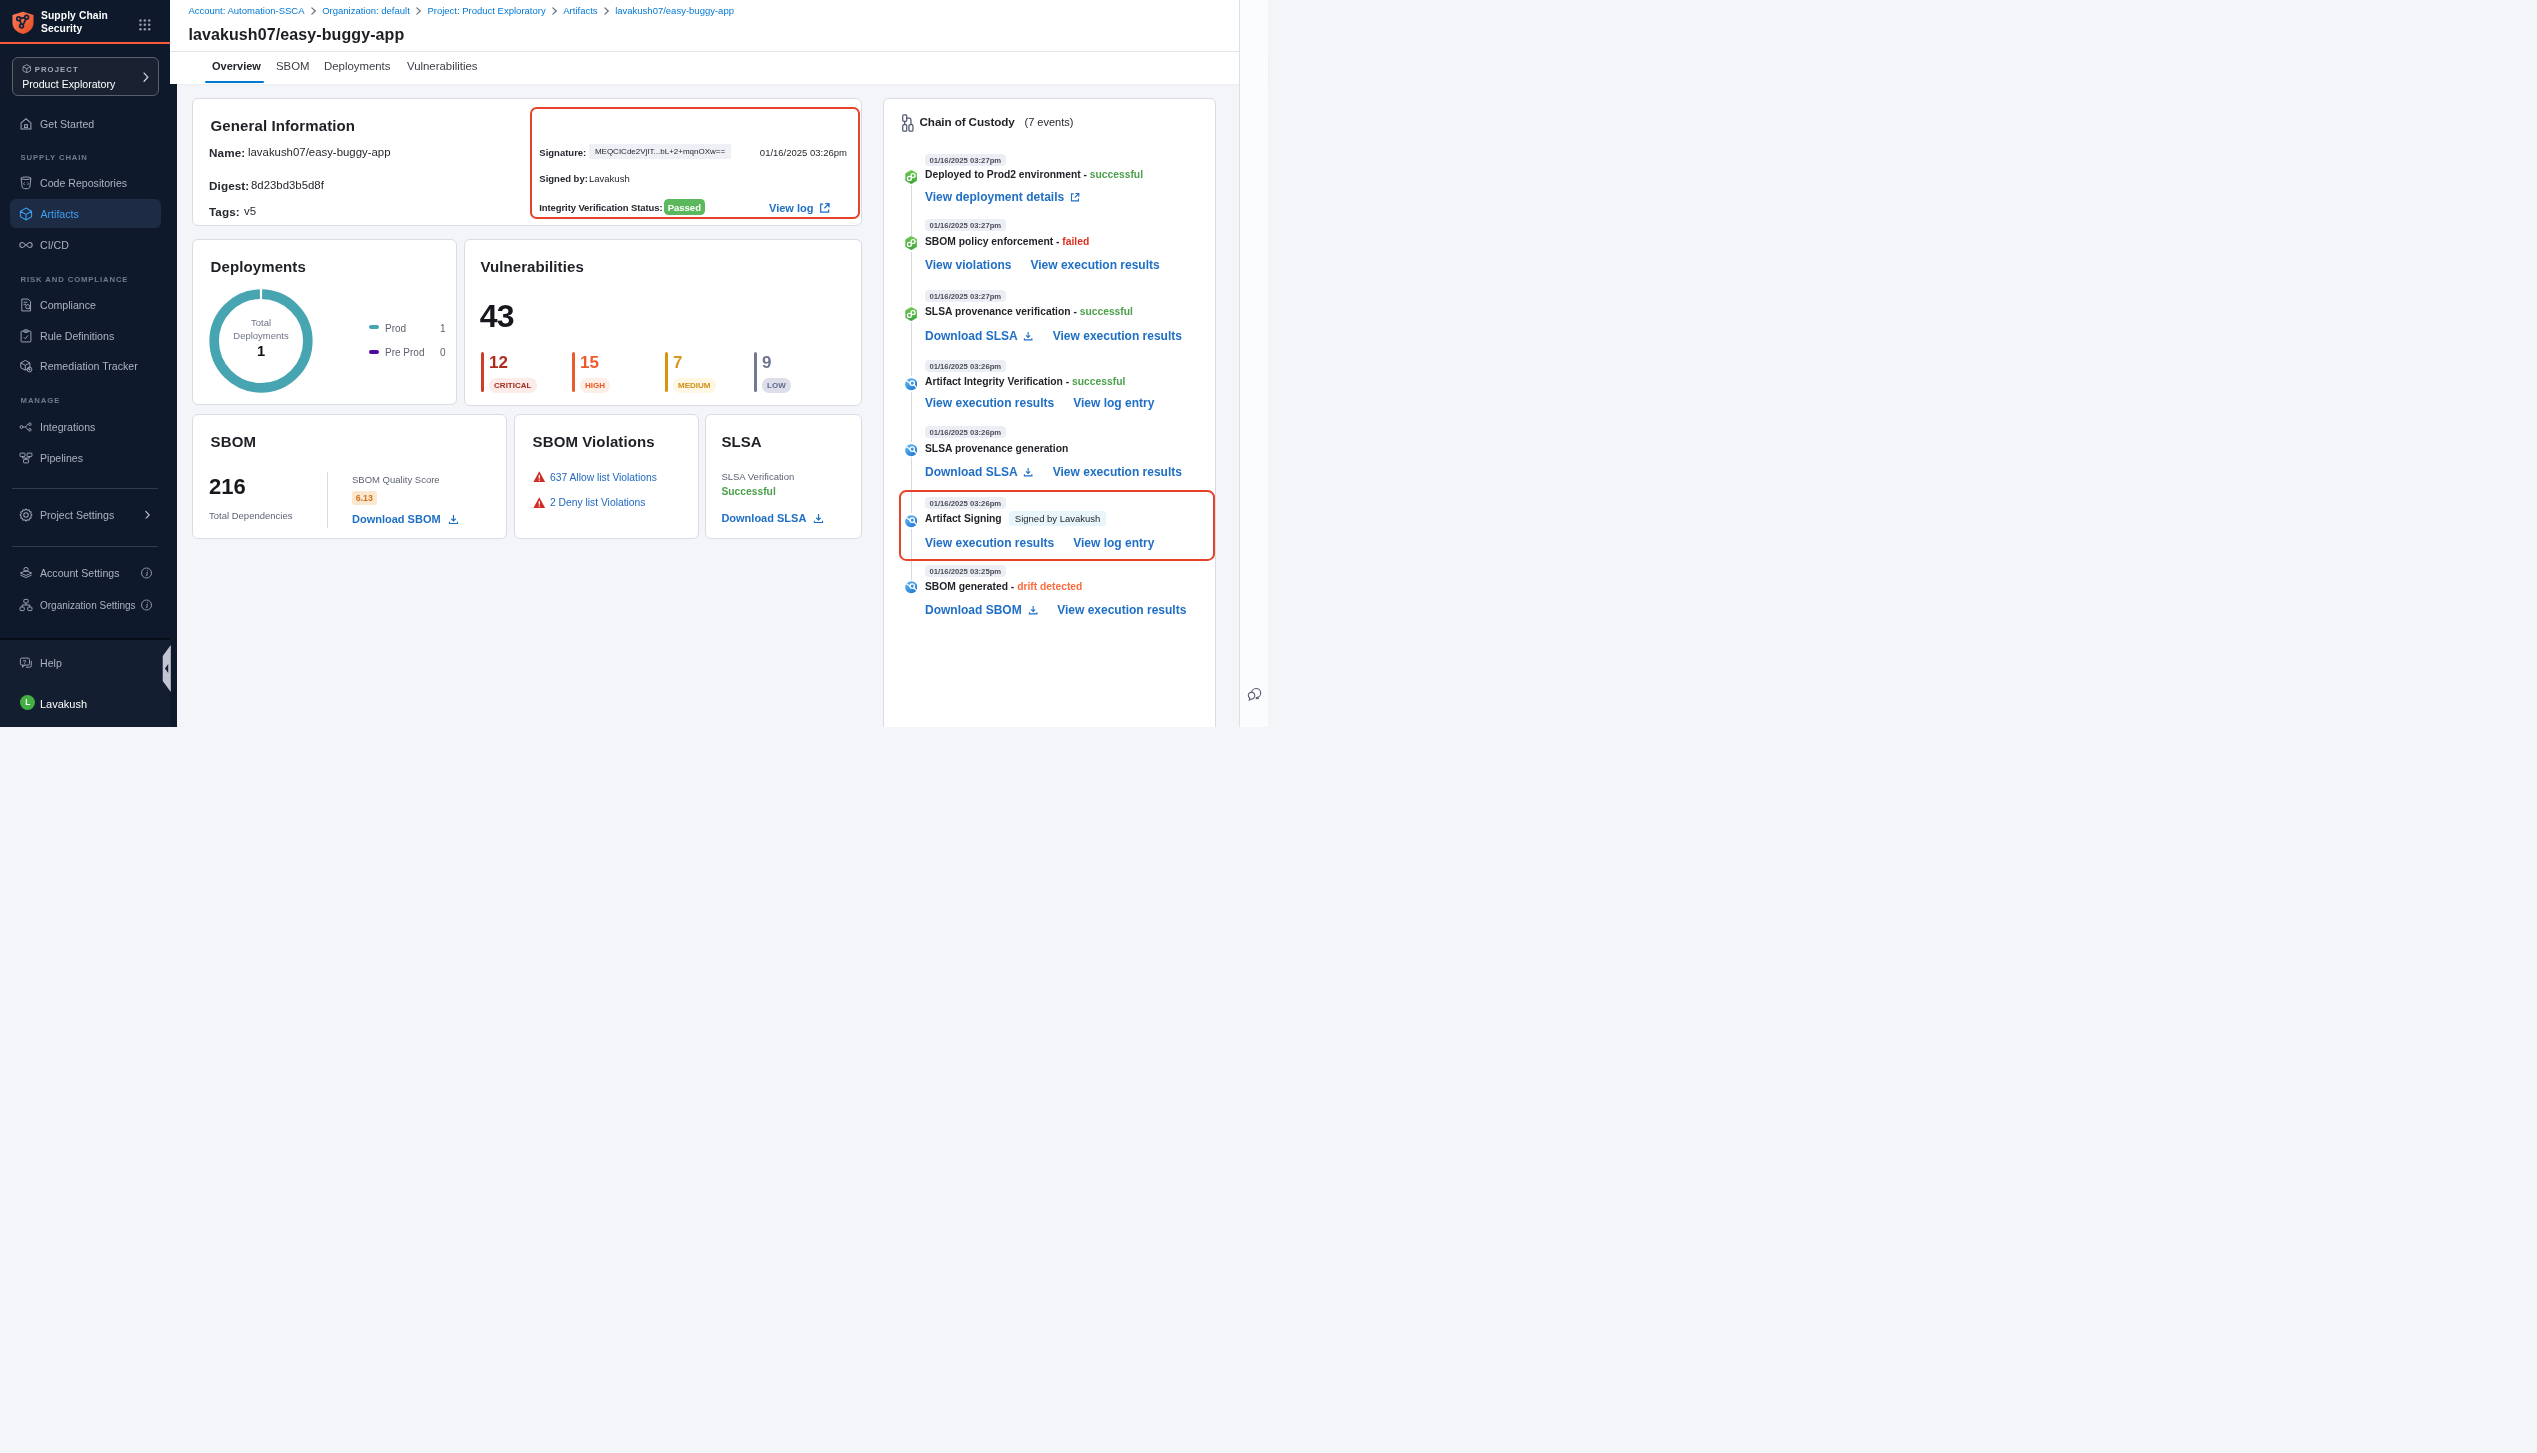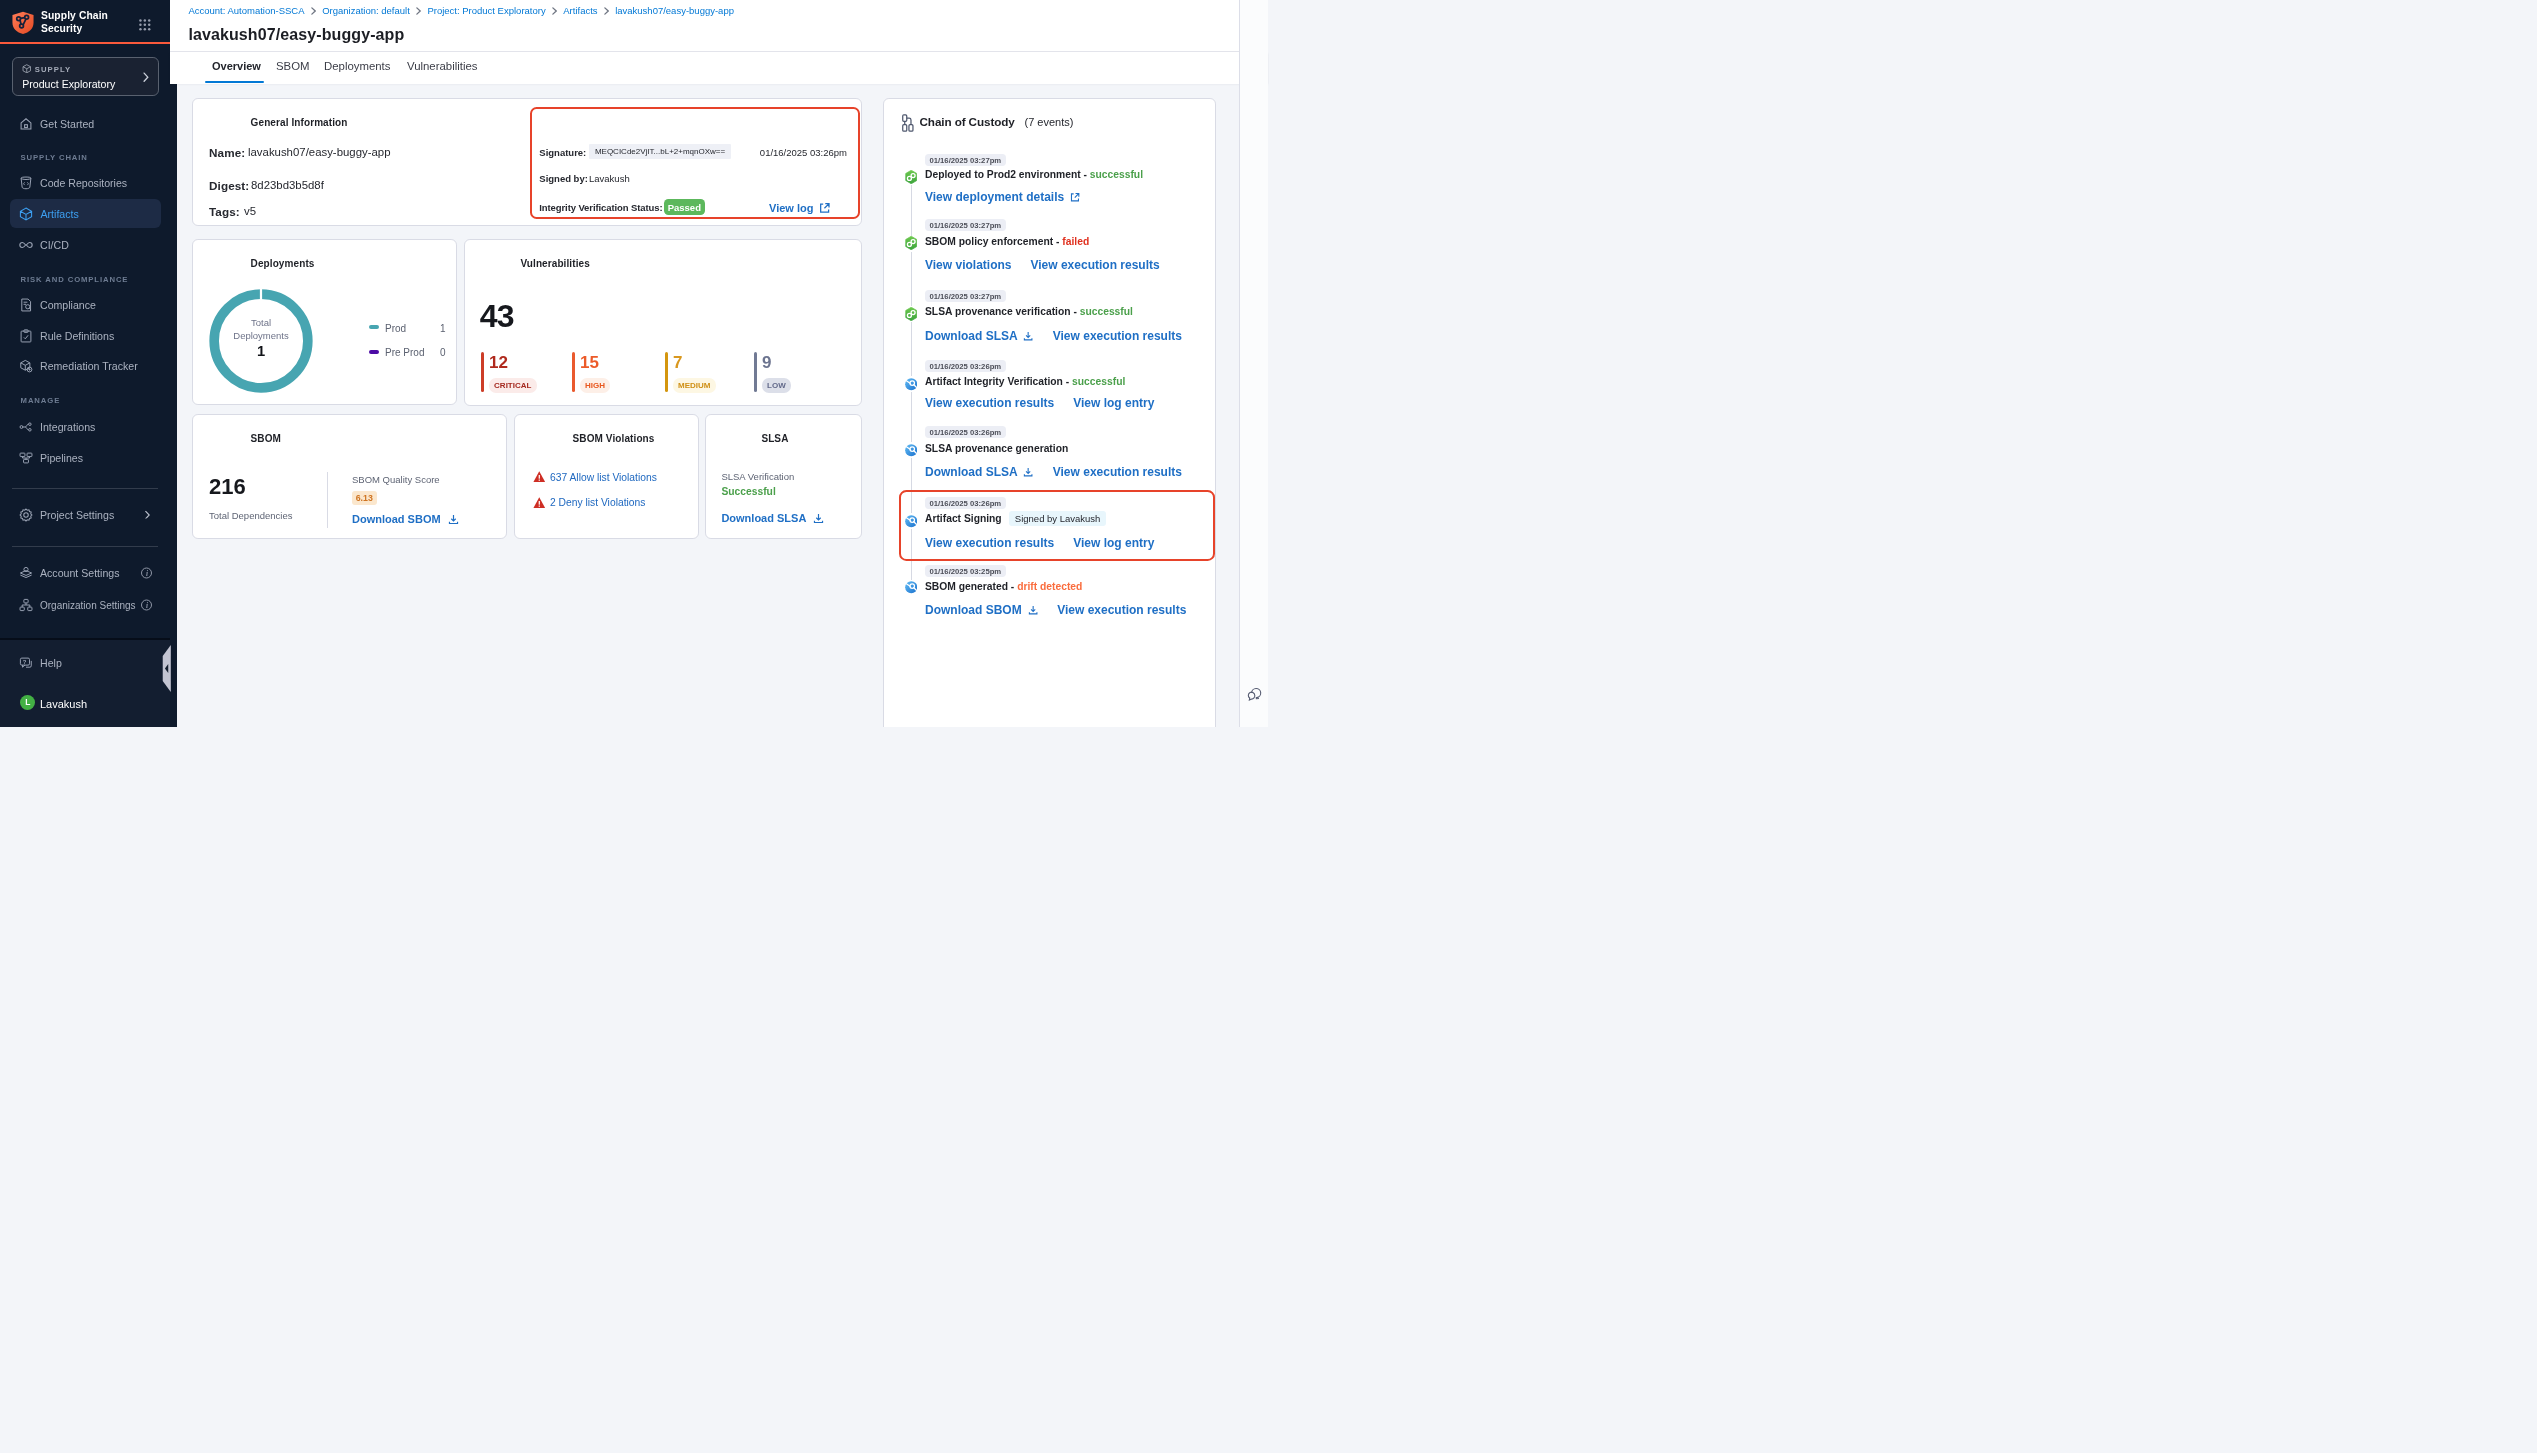--- a/index.html
+++ b/index.html
@@ -41,21 +41,21 @@
 .tab { position:absolute; top:0; height:32px; line-height:29px; font-size:11.4px; color:#3b3d47; }
 #tab-ov { left:42px; font-weight:bold; font-size:11px; color:#23252c;}
 #tab-underline { position:absolute; left:35px; top:29px; width:59px; height:2.2px; background:#0278d5; border-radius:1.5px;}
 #tab-sb { left:106px; }
 #tab-dp { left:154px; }
 #tab-vl { left:237px; }
 
 
 #rail { position:absolute; left:1239px; top:0px; width:29px; height:727px; background:#fbfcfd; border-left:0.7px solid #dcdee8; }
 .card { position:absolute; background:#fff; border:0.7px solid #d9dbe5; border-radius:5.9px; }
-.ctitle { font-size:10px; font-weight:bold; color:#1e2026; letter-spacing:0.1px;margin-left:40px;}
+.ctitle { font-size:15px; font-weight:bold; color:#1e2026; letter-spacing:0.1px;}
 
 
 #gi { left:192px; top:98px; width:670px; height:128px; }
 #gi .ctitle { position:absolute; left:17.6px; top:17.6px; }
 .gi-row { position:absolute; left:16px; font-size:11.4px; color:#26282f; }
 .gi-row b { font-size:11.7px; }
 .gi-row span { position:absolute; top:0; white-space:nowrap; }
 .gi-row b { letter-spacing:0.1px; }
 #redbox1 { position:absolute; left:337px; top:8px; width:330px; height:112px; border:2.6px solid #e7432a; border-radius:6.6px; }
 .sig-label { font-size:9.5px; font-weight:bold; color:#26282f; }
@@ -140,21 +140,21 @@
       <circle cx="2" cy="14" r="1.7"></circle>
         <circle cx="8" cy="14" r="1.7"></circle>
         <circle cx="14" cy="14" r="1.7"></circle>
     </svg>
   </div>
 
   <div class="sb-pill" id="proj-card">
     <svg id="proj-cube" width="9.5" height="9.5" viewBox="0 0 14 14" fill="none" stroke="#a5abb8" stroke-width="1.2">
         <path d="M7 1 L12.5 4 V10 L7 13 L1.5 10 V4 Z M1.5 4 L7 7 L12.5 4 M7 7 V13"></path>
       </svg>
-    <div id="proj-label">SUPPLY</div>
+    <div id="proj-label">PROJECT</div>
     <div id="proj-name">Product Exploratory</div>
     <svg id="proj-chev" width="5.9" height="10.3" viewBox="0 0 8 14" fill="none" stroke="#ccd1db" stroke-width="1.8" stroke-linecap="round">
         <path d="M1.5 1.5 L6.5 7 L1.5 12.5"></path>
       </svg>
   </div>
 
   <div class="nav-row" style="top:109px;">
     <svg class="ic" viewBox="0 0 20 20" fill="none" stroke="#9aa3b4" stroke-width="1.5">
         <path d="M3 8.5 L10 2.5 L17 8.5 V17 H3 Z"></path>
         <rect x="8" y="11" width="4" height="4"></rect>

